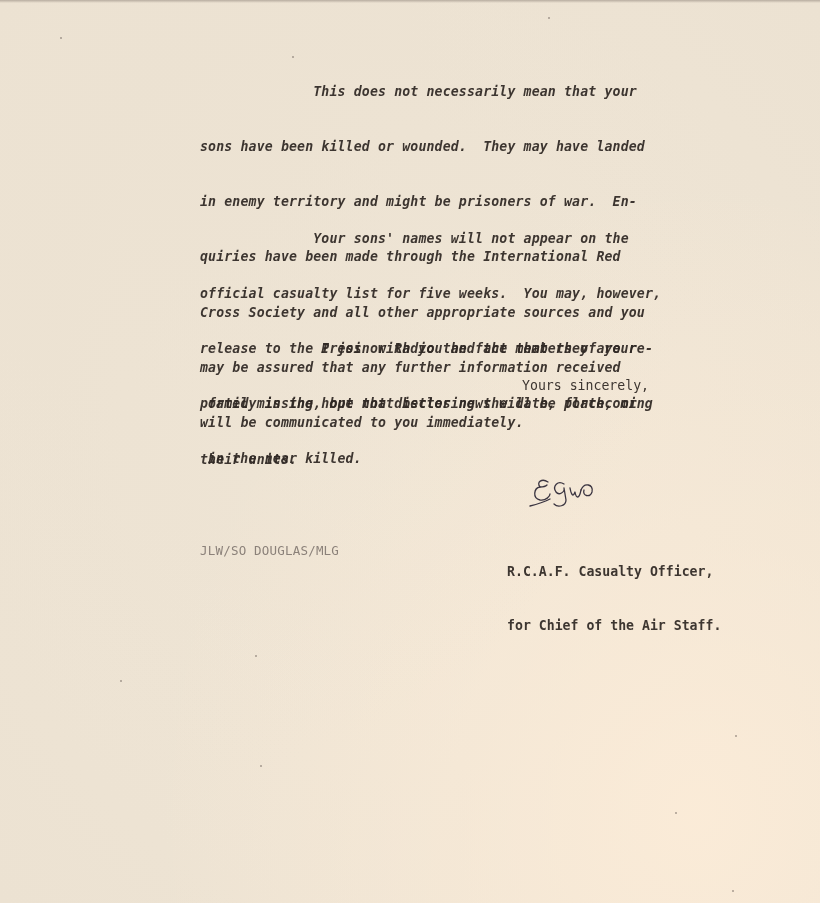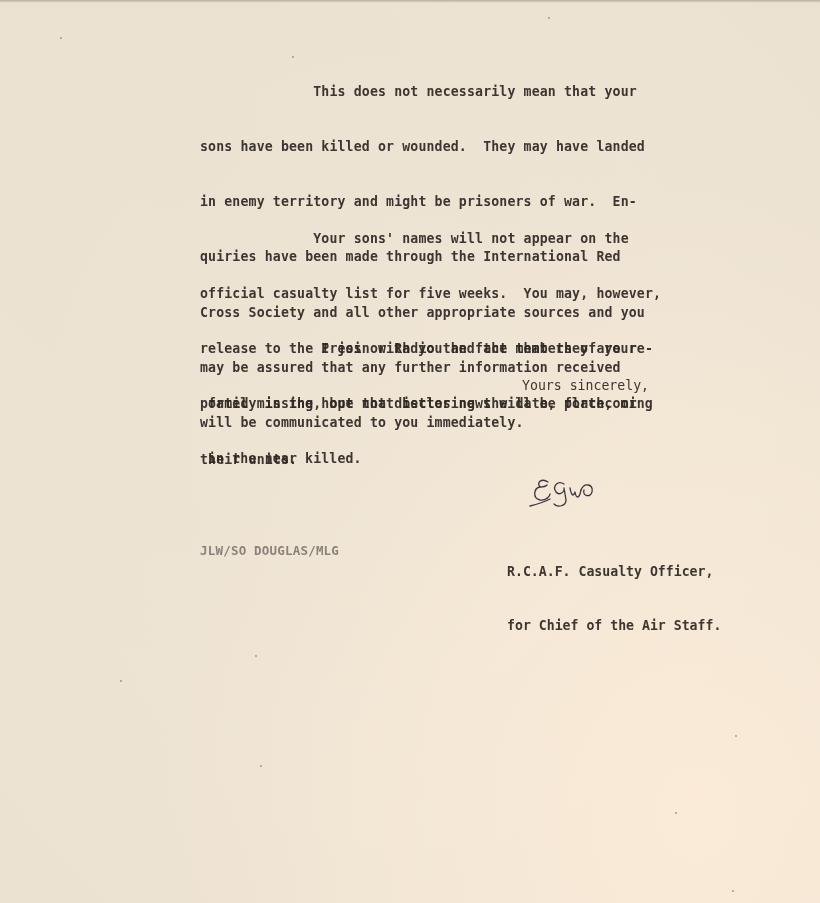--- a/index.html
+++ b/index.html
@@ -34,20 +34,21 @@
       position: absolute;
       left: 200px;
       width: 530px;
       font-size: 13.2px;
       line-height: 18.4px;
       font-weight: bold;
       letter-spacing: 0.15px;
       white-space: pre;
       color: #2e2723;
       opacity: 0.92;
+      font-style: italic;
     }
     .line {
       display: block;
       height: 18.4px;
     }
     .p1 { top: 46px; }
     .p2 { top: 193px; }
     .p3 { top: 303px; margin-left: 8px; }
     .closing {
       position: absolute;
@@ -76,21 +77,21 @@
       white-space: pre;
       color: #2e2723;
       opacity: 0.92;
       margin-left: 32px;
     }
     .reference {
       position: absolute;
       left: 200px;
       top: 543px;
       font-size: 12.5px;
-      font-weight: bold;
+      font-weight: normal;
       white-space: pre;
       color: #7a706a;
       opacity: 0.85;
       letter-spacing: 0.2px;
     }
     .speck {
       position: absolute;
       width: 2px; height: 2px;
       background: #6f665e;
       border-radius: 50%;

